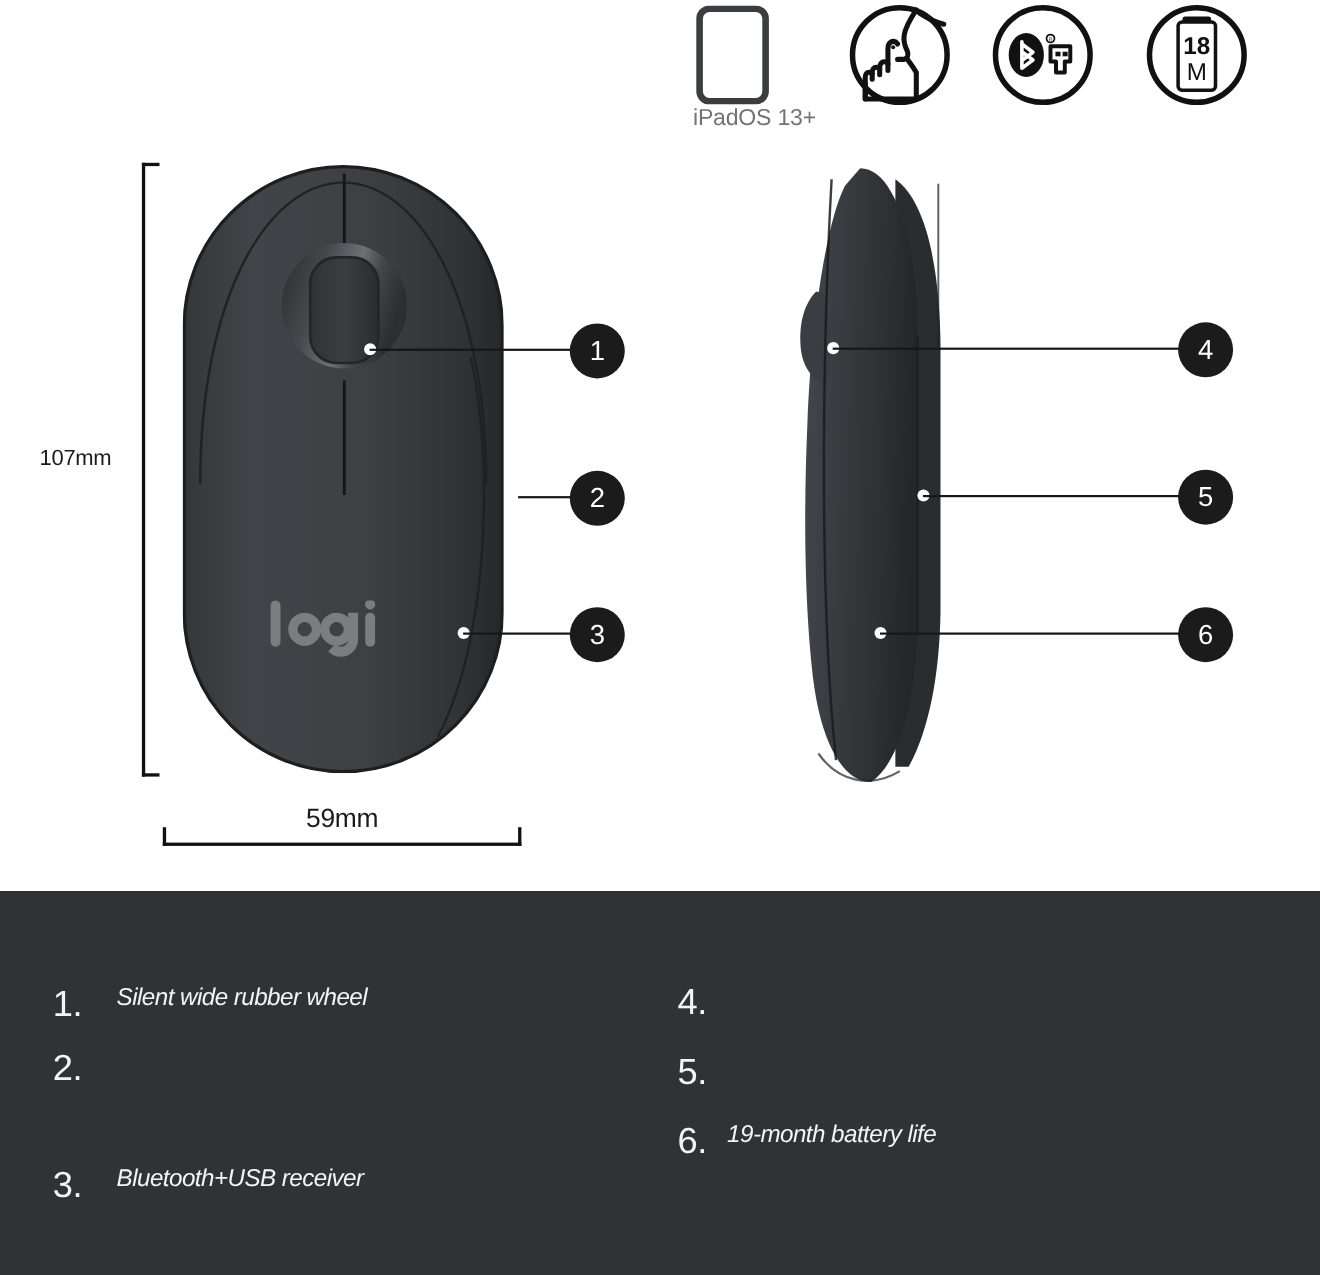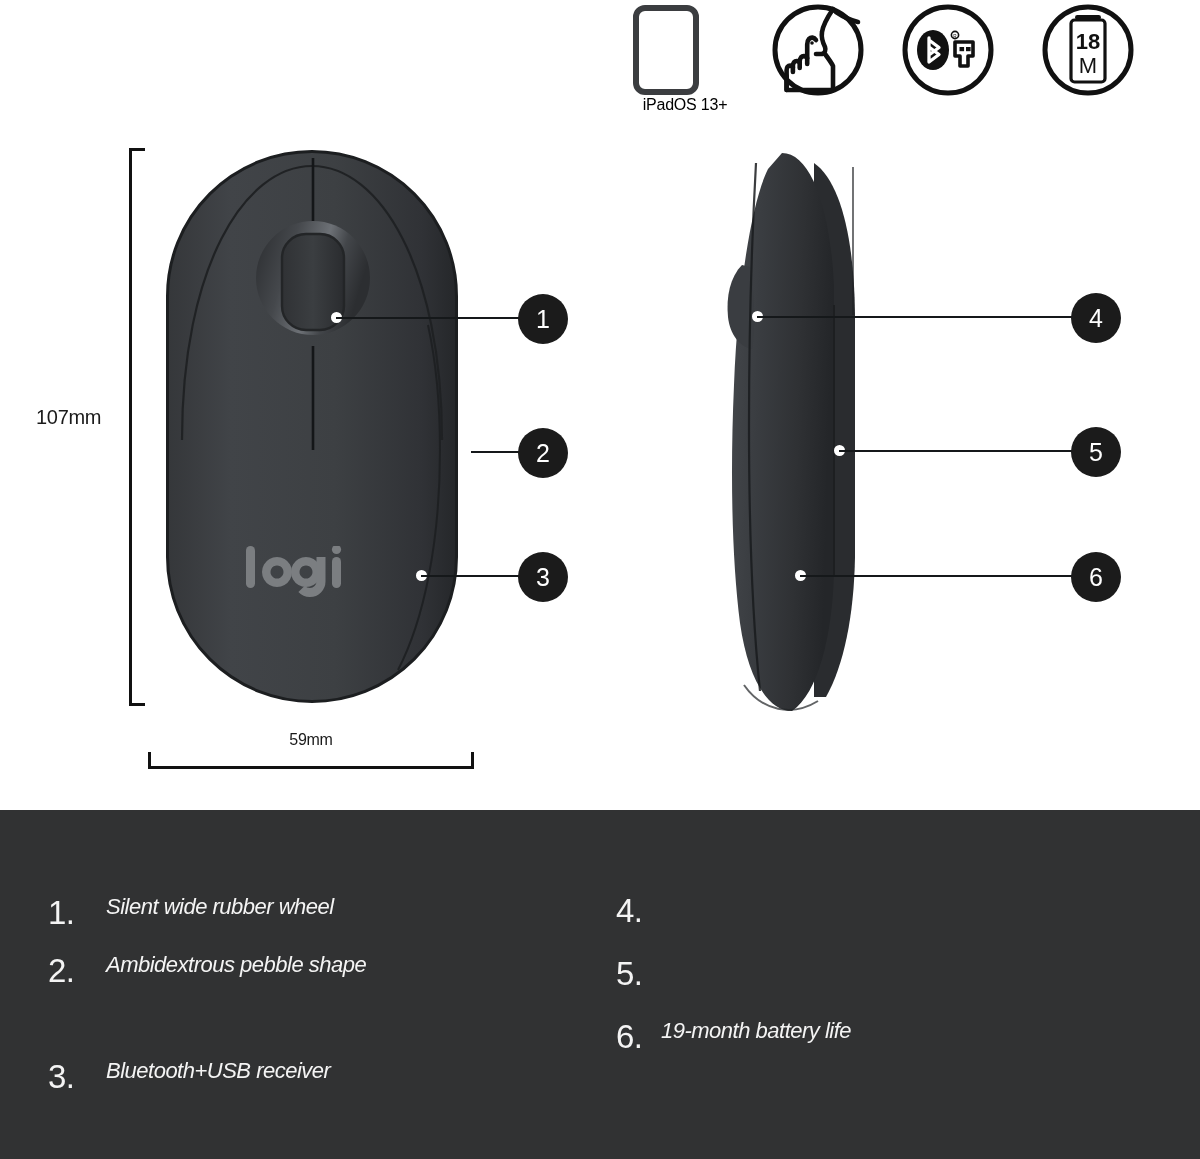--- a/index.html
+++ b/index.html
@@ -44,22 +44,22 @@
     display: flex;
     align-items: center;
     justify-content: flex-start;
   }
   .icon-caption {
     position: absolute;
     left: 0;
     top: 96px;
     width: 110px;
     text-align: center;
-    font-size: 16px;
-    color: #000000;
+    font-size: 21px;
+    color: #737373;
     letter-spacing: -0.2px;
     white-space: nowrap;
   }
 
   
   .dim-v-line {
     position: absolute;
     left: 129px;
     top: 148px;
     width: 3px;
@@ -114,21 +114,21 @@
     width: 3px;
     height: 17px;
     background: #111111;
   }
   .dim-h-label {
     position: absolute;
     left: 0px;
     top: 731px;
     width: 622px;
     text-align: center;
-    font-size: 16px;
+    font-size: 24px;
     color: #1a1a1a;
     letter-spacing: -0.3px;
   }
 
   
   .product-top {
     position: absolute;
     left: 166px;
     top: 150px;
     width: 292px;
@@ -406,21 +406,20 @@
 
   <div class="footer">
 
     <div class="legend-col left">
       <div class="legend-item li-l0">
         <span class="legend-num">1.</span>
         <span class="legend-text">Silent wide rubber wheel</span>
       </div>
       <div class="legend-item li-l1">
         <span class="legend-num">2.</span>
-        <span class="legend-text">Ambidextrous pebble shape</span>
       </div>
       <div class="legend-item li-l2">
         <span class="legend-num">3.</span>
         <span class="legend-text">Bluetooth+USB receiver</span>
       </div>
     </div>
 
     <div class="legend-col right">
       <div class="legend-item li-r0">
         <span class="legend-num">4.</span>

